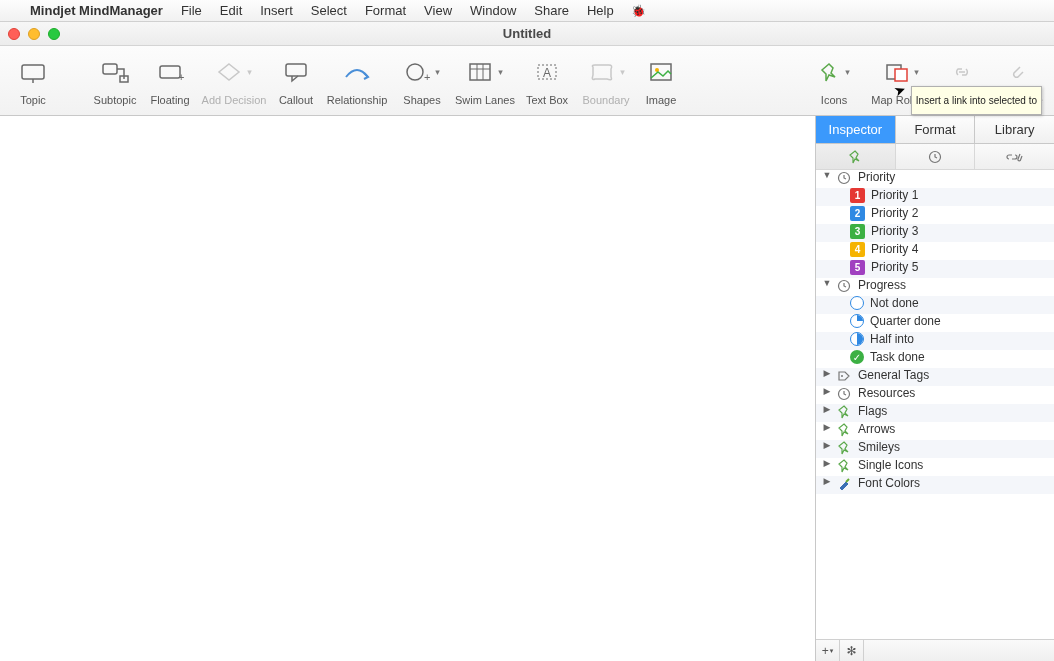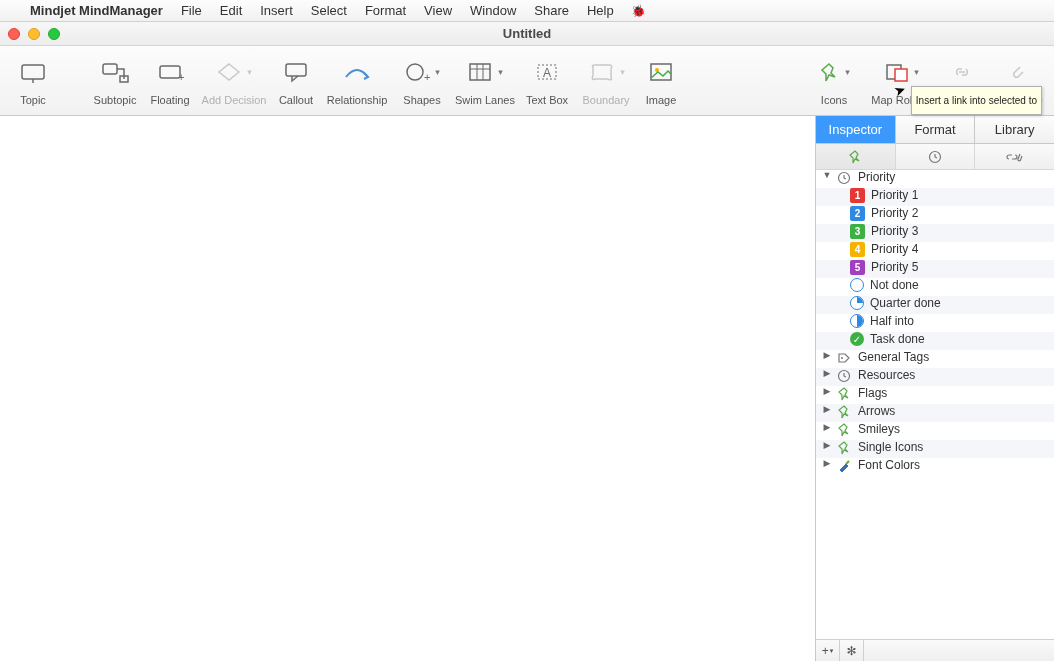--- a/index.html
+++ b/index.html
@@ -305,20 +305,30 @@
           <span class="tlabel">Priority 3</span>
         </div>
         <div class="trow indent1">
           <span class="pnum bg-gold">4</span>
           <span class="tlabel">Priority 4</span>
         </div>
         <div class="trow indent1">
           <span class="pnum bg-purple">5</span>
           <span class="tlabel">Priority 5</span>
         </div>
+        <div class="trow">
+          <span class="disclose down"></span>
+          <span class="ticon">
+            <svg width="14" height="14">
+              <circle cx="7" cy="7" r="5.5" fill="none" stroke="#777" stroke-width="1.2"></circle>
+              <path d="M7 4 L7 7 L9 8" fill="none" stroke="#777" stroke-width="1.2"></path>
+            </svg>
+          </span>
+          <span class="tlabel">Progress</span>
+        </div>
         <div class="trow indent1">
           <span class="circ ">
             <span class="fill"></span>
           </span>
           <span class="tlabel">Not done</span>
         </div>
         <div class="trow indent1">
           <span class="circ q25">
             <span class="fill"></span>
           </span>

